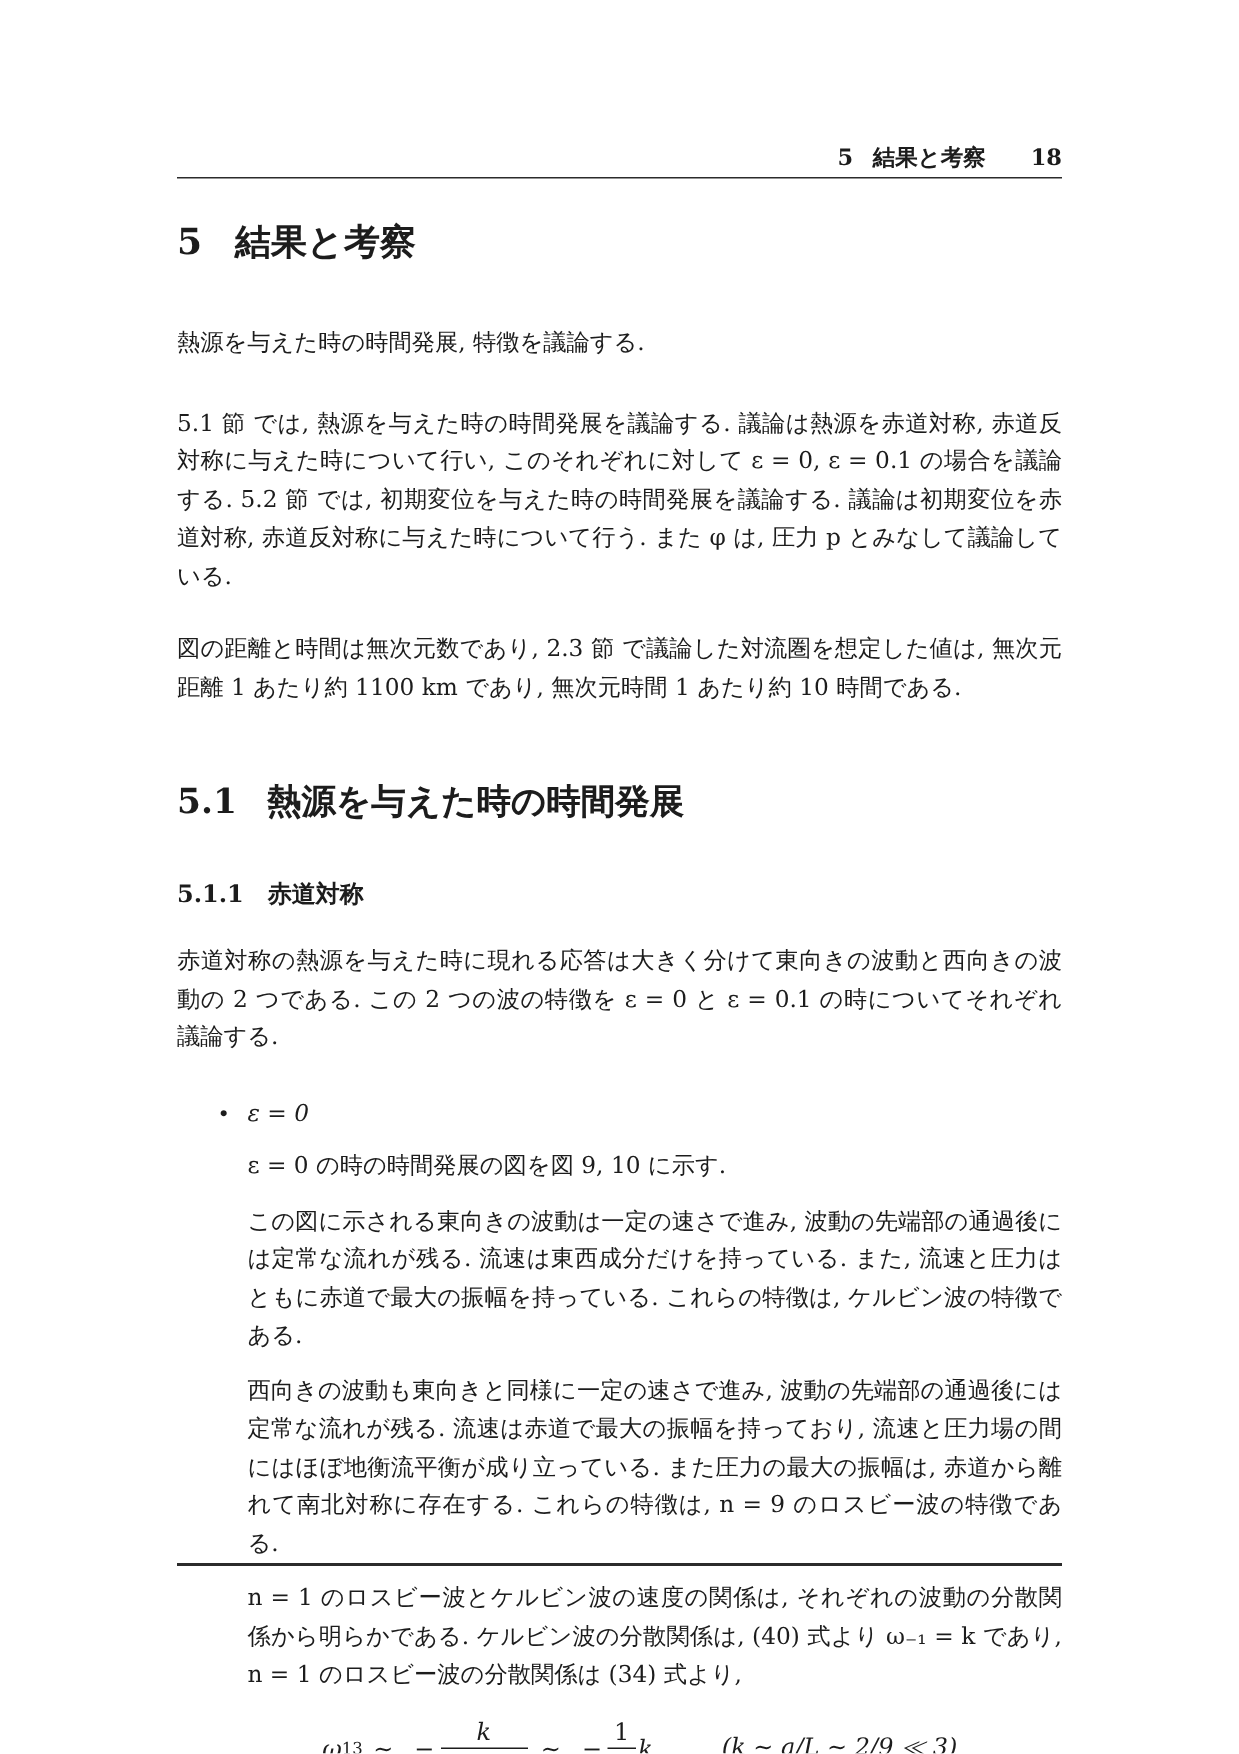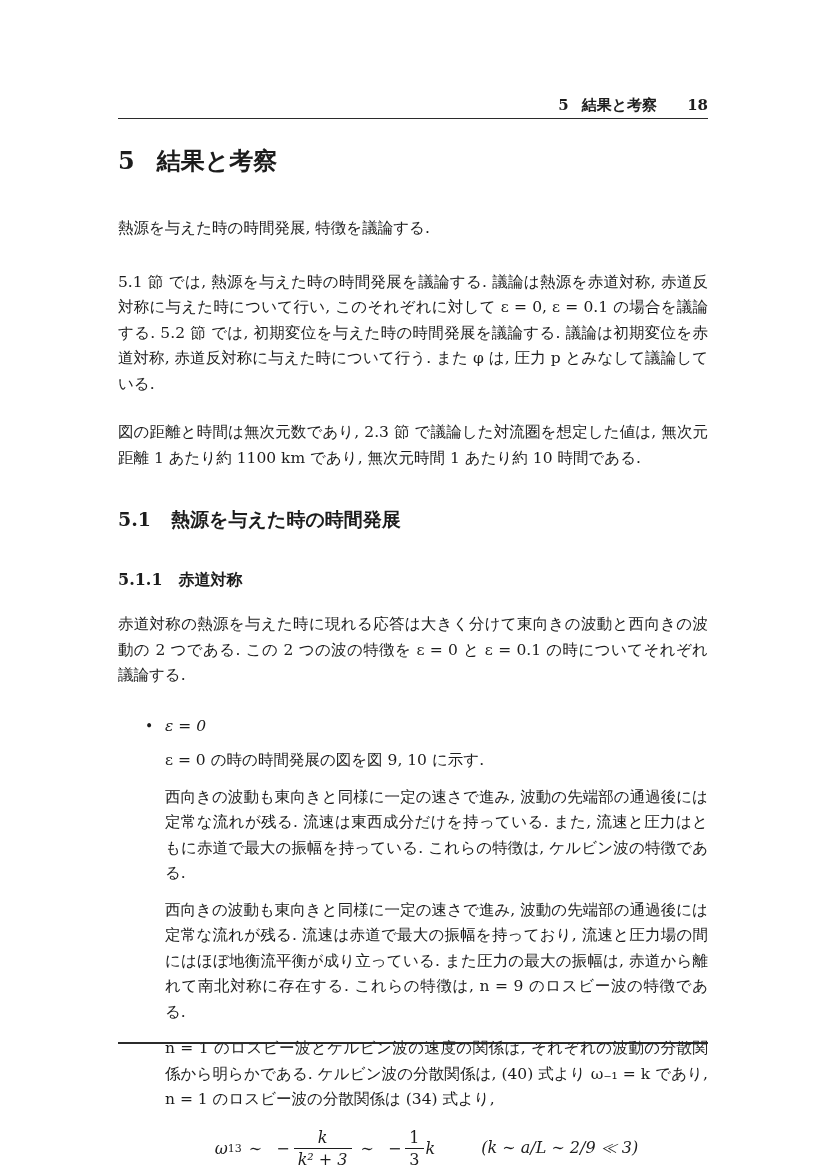--- a/index.html
+++ b/index.html
@@ -49,24 +49,24 @@
     margin-top: 27px;
     font-family: "DejaVu Sans", "Liberation Sans", sans-serif;
     font-weight: bold;
     font-size: 24px;
     line-height: 30px;
     display: flex;
     align-items: baseline;
   }
   .h1 .sec-no { font-family: "DejaVu Serif", serif; margin-right: 22px; }
   .h2 {
-    margin-top: 36px;
-    font-family: "DejaVu Sans", "Liberation Sans", sans-serif;
-    font-weight: bold;
-    font-size: 19px;
+    margin-top: 52px;
+    font-family: "DejaVu Sans", "Liberation Sans", sans-serif;
+    font-weight: bold;
+    font-size: 23px;
     line-height: 24px;
     display: flex;
     align-items: baseline;
   }
   .h2 .sec-no { font-family: "DejaVu Serif", serif; margin-right: 20px; }
   .h3 {
     margin-top: 39px;
     font-family: "DejaVu Sans", "Liberation Sans", sans-serif;
     font-weight: bold;
     font-size: 16px;
@@ -181,21 +181,21 @@
 
     <div class="para p4">赤道対称の熱源を与えた時に現れる応答は大きく分けて東向きの波動と西向きの波動の 2 つである. この 2 つの波の特徴を ε = 0 と ε = 0.1 の時についてそれぞれ議論する.</div>
 
     <div class="item-block">
       <div class="item-head">
         <span class="bullet">•</span>
         <span class="mi">ε = 0</span>
       </div>
       <div class="item-body">
         <div class="item-para first">ε = 0 の時の時間発展の図を図 9, 10 に示す.</div>
-        <div class="item-para">西向きの波動も東向きと同様に一定の速さで進み, 波動の先端部の通過後には定常な流れが残る. 流速は東西成分だけを持っている. また, 流速と圧力はともに赤道で最大の振幅を持っている. これらの特徴は, ケルビン波の特徴である.</div>
+        <div class="item-para">この図に示される東向きの波動は一定の速さで進み, 波動の先端部の通過後には定常な流れが残る. 流速は東西成分だけを持っている. また, 流速と圧力はともに赤道で最大の振幅を持っている. これらの特徴は, ケルビン波の特徴である.</div>
         <div class="item-para">西向きの波動も東向きと同様に一定の速さで進み, 波動の先端部の通過後には定常な流れが残る. 流速は赤道で最大の振幅を持っており, 流速と圧力場の間にはほぼ地衡流平衡が成り立っている. また圧力の最大の振幅は, 赤道から離れて南北対称に存在する. これらの特徴は, n = 9 のロスビー波の特徴である.</div>
         <div class="item-para">n = 1 のロスビー波とケルビン波の速度の関係は, それぞれの波動の分散関係から明らかである. ケルビン波の分散関係は, (40) 式より ω₋₁ = k であり, n = 1 のロスビー波の分散関係は (34) 式より,</div>
 
         <div class="equation">
           <span class="mi">ω</span>
             <sub>13</sub>
           <span class="mo">∼</span>
           <span class="mo tight">−</span>
           <span class="frac">
             <span class="num mi">k</span>

